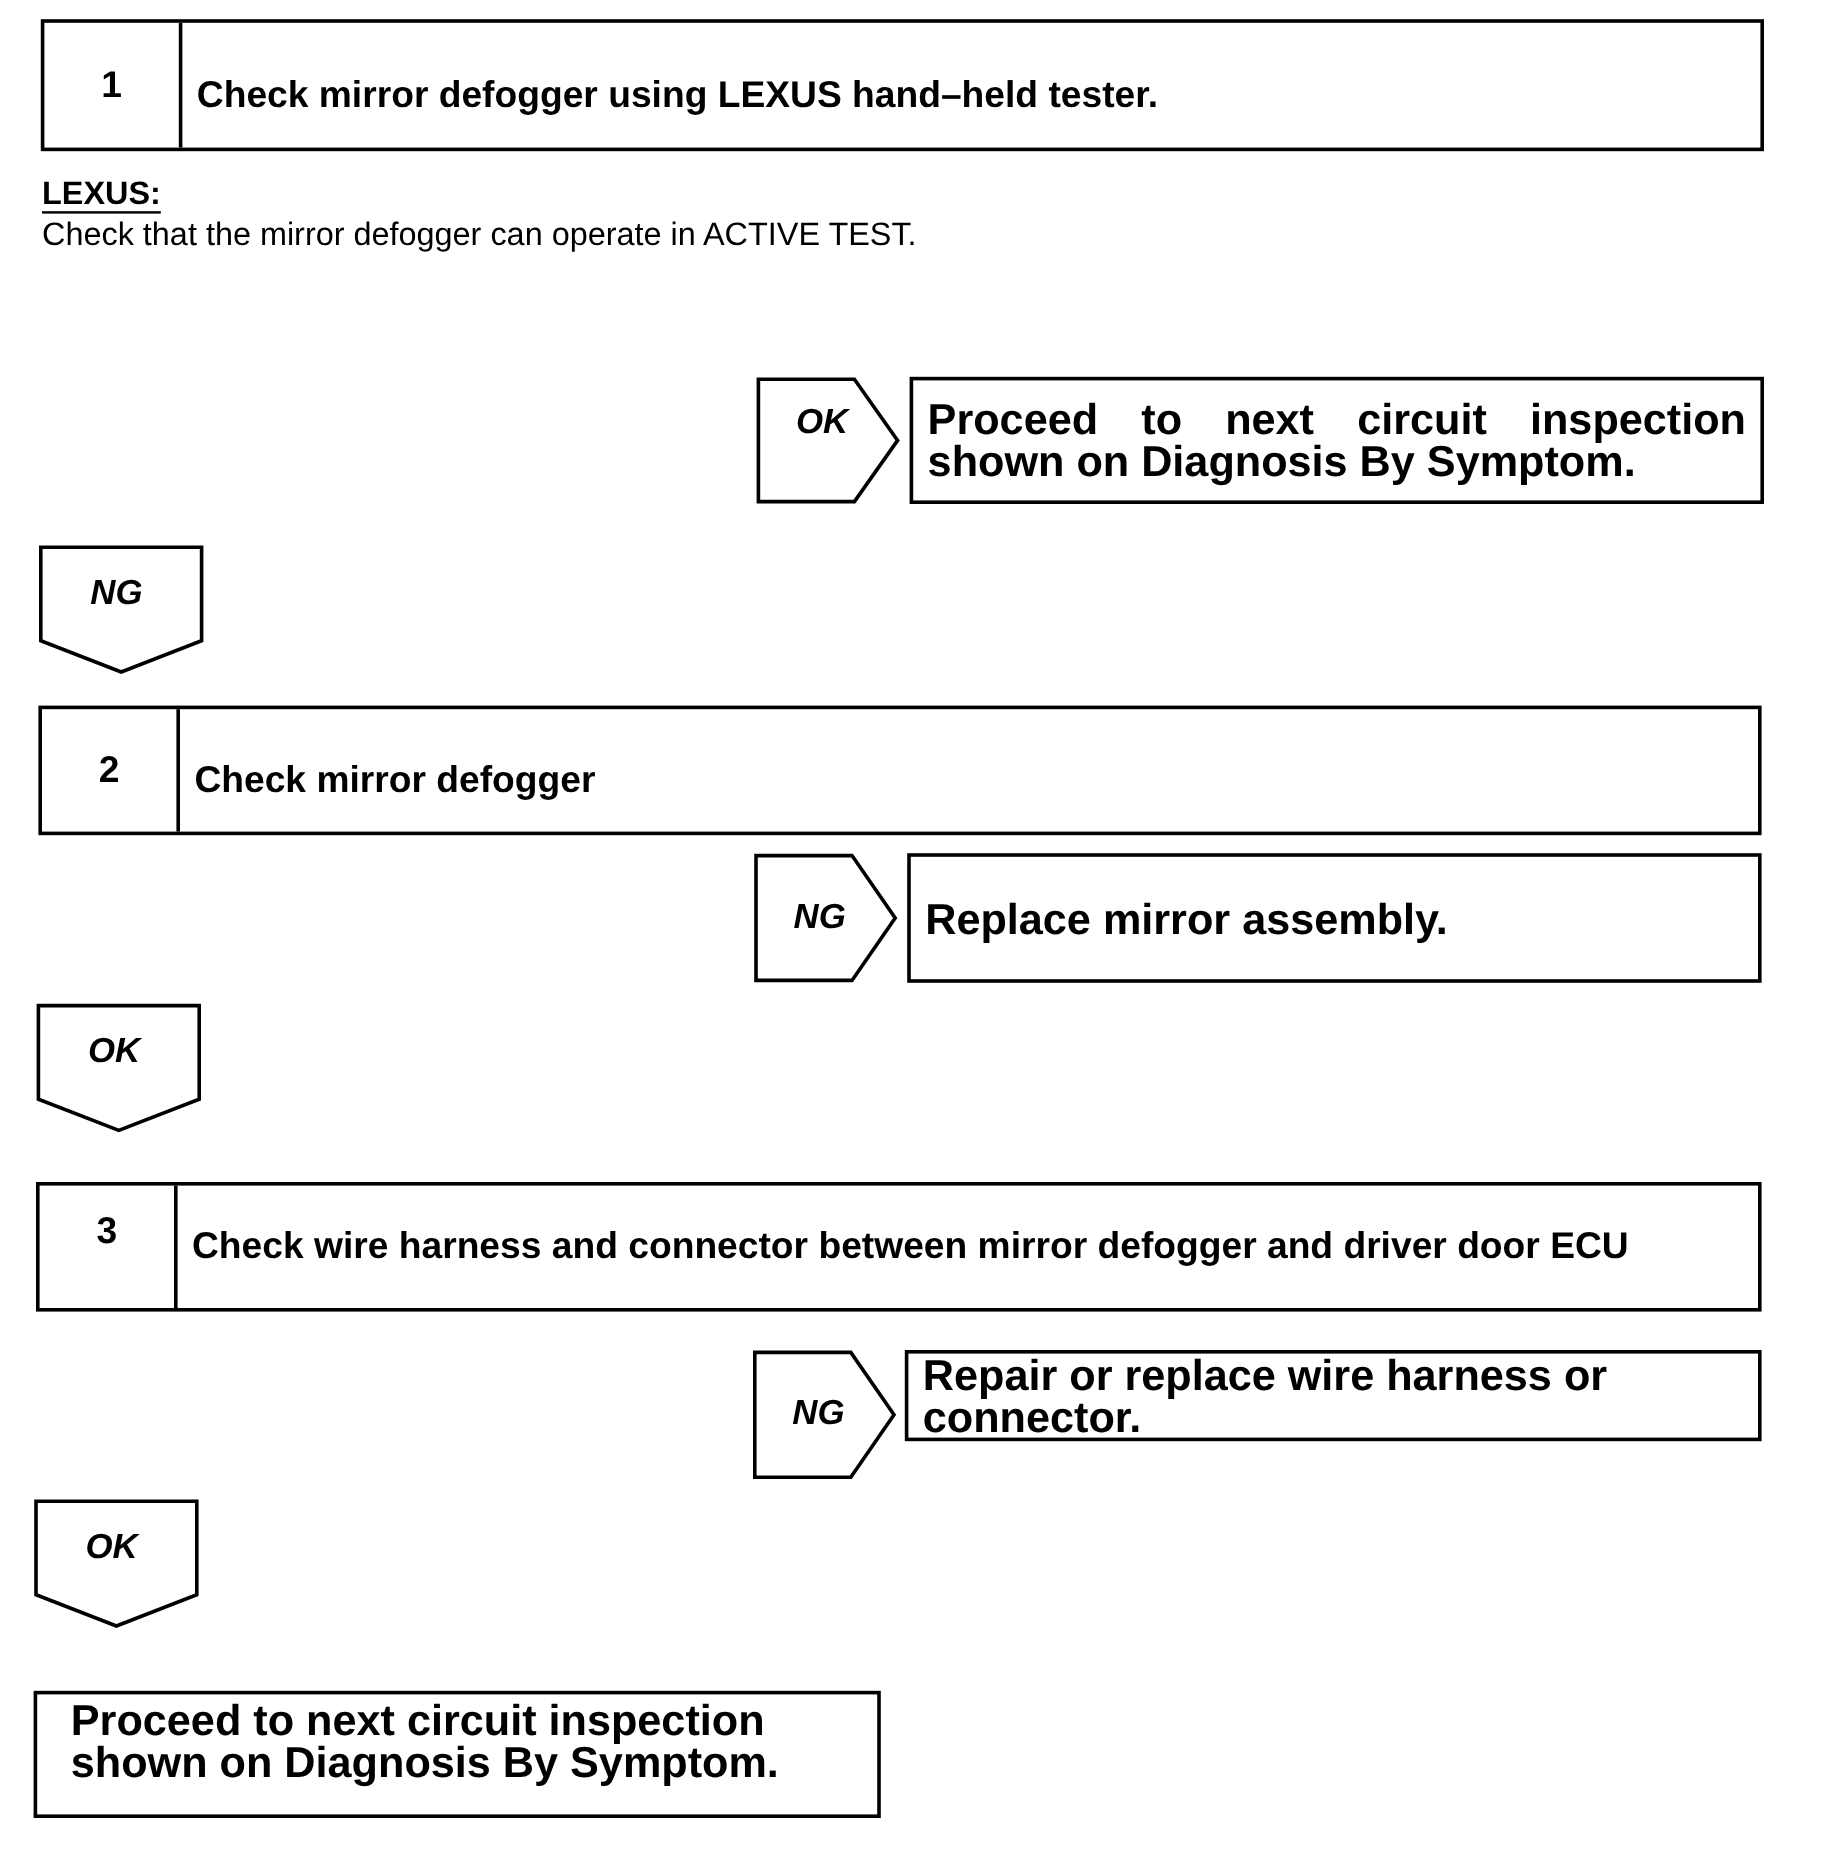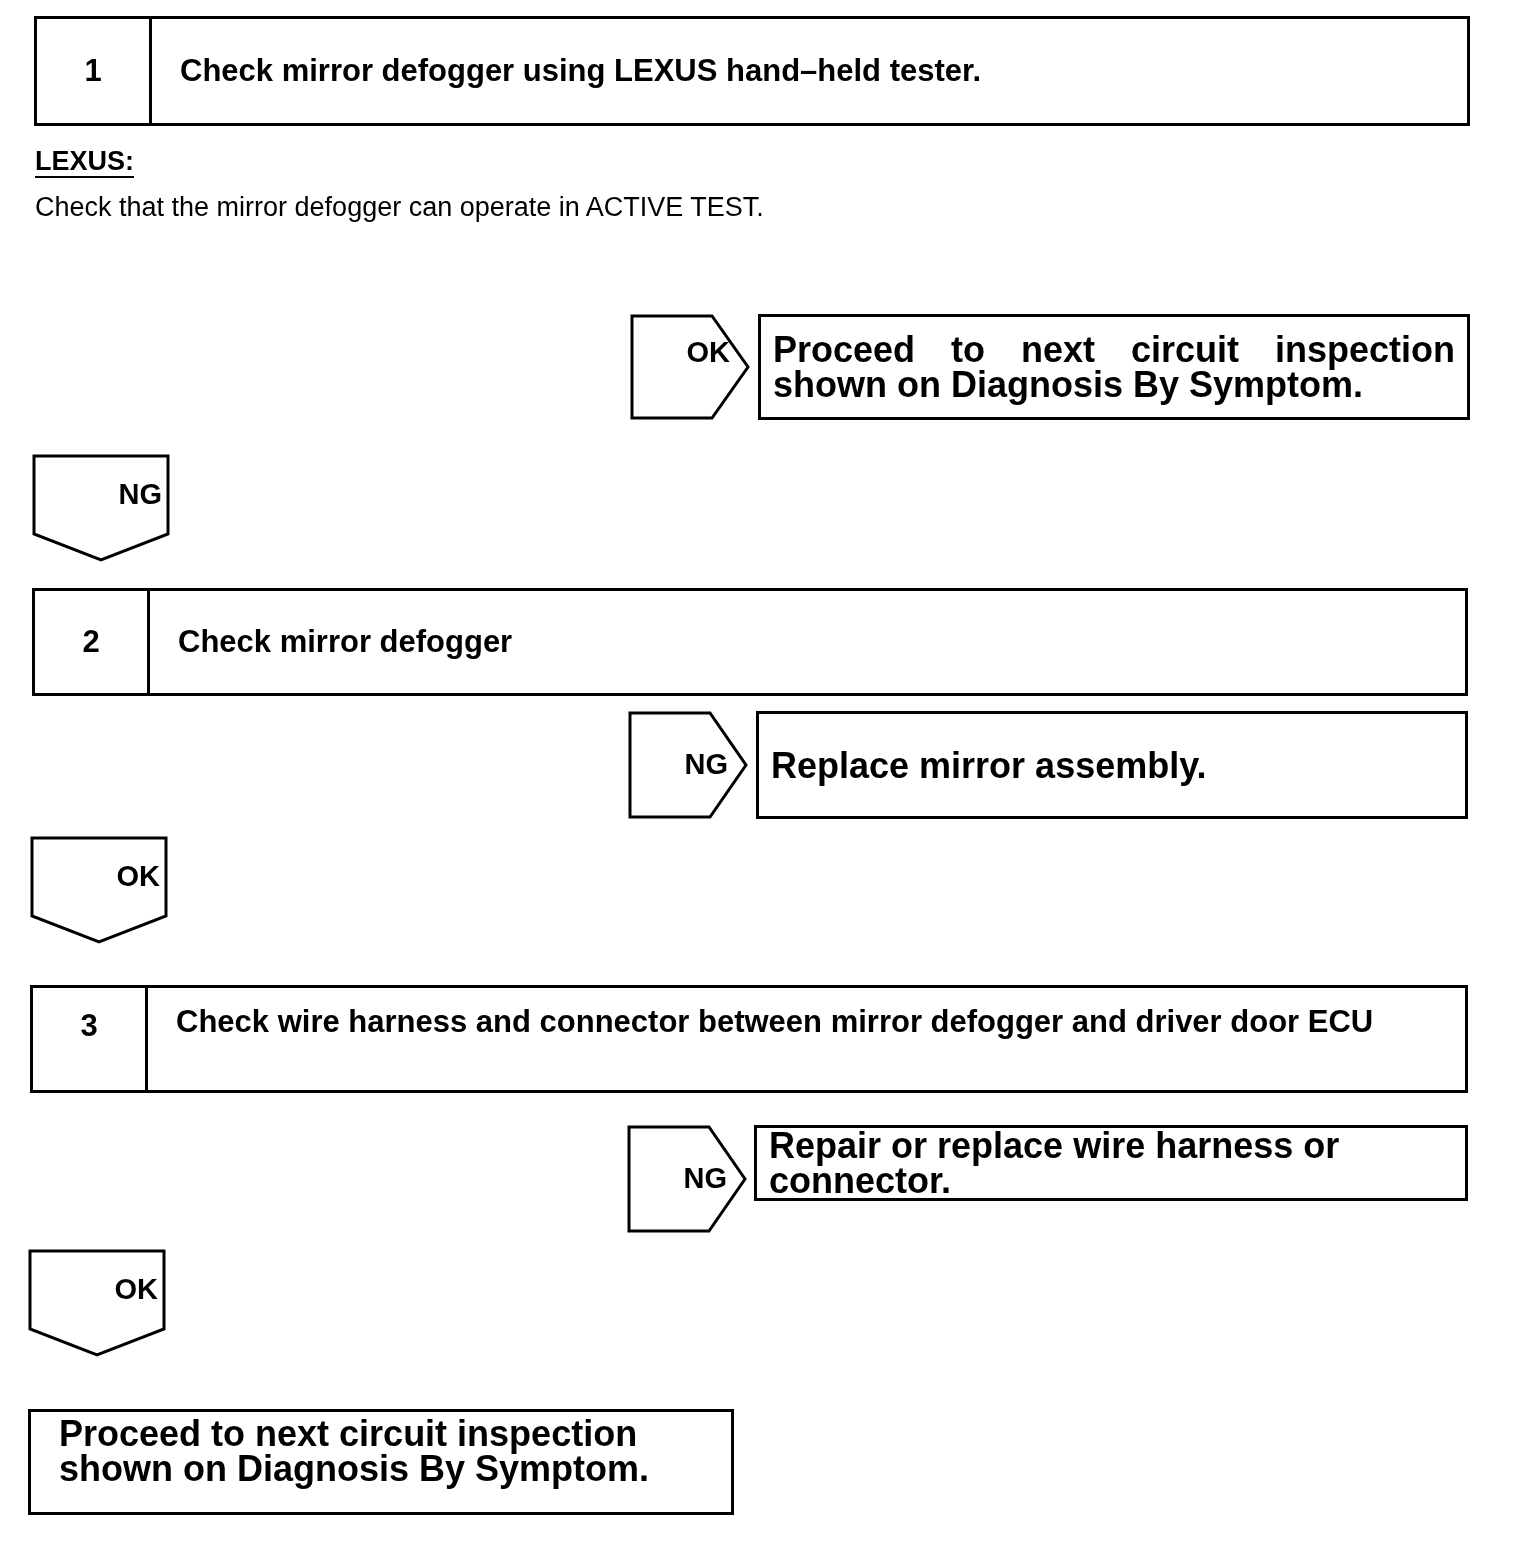--- a/index.html
+++ b/index.html
@@ -2,38 +2,38 @@
 <html><head>
 <meta charset="utf-8">
 <style>
   html, body { margin:0; padding:0; background:#fff; }
   body { width:1536px; height:1560px; position:relative; overflow:hidden;
          font-family:"Liberation Sans", sans-serif; color:#000; }
   .abs { position:absolute; box-sizing:border-box; }
   .step { border:3px solid #000; display:flex; }
   .step .num { width:112px; border-right:3px solid #000; display:flex; align-items:center; justify-content:center;
                font-weight:bold; font-size:31px; }
-  .step .title { flex:1; display:flex; align-items:center; padding-left:28px; font-weight:bold; font-size:31px; line-height:32px; }
+  .step .title { flex:1; display:flex; align-items:center; padding-left:12px; font-weight:bold; font-size:31px; line-height:32px;margin-top:16px; }
   .label { font-weight:bold; font-size:27px; border-bottom:2px solid #000; display:inline-block; line-height:30px; }
   .text { font-size:27px; line-height:30px; }
   .result { border:3px solid #000; font-weight:bold; font-size:36px; line-height:35px; padding:0 12px; display:flex; align-items:center; }
   .svgbox { overflow:visible; }
-  .arrowlabel { font-weight:bold; font-size:29px; text-align:right; }
+  .arrowlabel { font-weight:bold; font-size:29px; text-align:center;font-style:italic; }
 </style>
 </head>
 <body>
 
 <div class="abs step" style="left:34px;top:16px;width:1436px;height:110px;">
   <div class="num">1</div>
   <div class="title">Check mirror defogger using LEXUS hand–held tester.</div>
 </div>
 
 <div class="abs" style="left:35px;top:140px;">
   <div style="margin-top:6px;"><span class="label">LEXUS:</span></div>
-  <div class="text" style="margin-top:14px;">Check that the mirror defogger can operate in ACTIVE TEST.</div>
+  <div class="text" style="margin-top:2px;">Check that the mirror defogger can operate in ACTIVE TEST.</div>
 </div>
 
 <svg class="abs svgbox" style="left:630px;top:314px;" width="122" height="106">
   <polygon points="2,2 82,2 118,53 82,104 2,104" fill="#fff" stroke="#000" stroke-width="3"></polygon>
 </svg>
 <div class="abs arrowlabel" style="left:640px;top:336px;width:90px;">OK</div>
 <div class="abs result" style="left:758px;top:314px;width:712px;height:106px;text-align:justify;">Proceed to next circuit inspection shown on Diagnosis By Symptom.</div>
 
 <svg class="abs svgbox" style="left:32px;top:454px;" width="138" height="108">
   <polygon points="2,2 136,2 136,80 69,106 2,80" fill="#fff" stroke="#000" stroke-width="3"></polygon>

